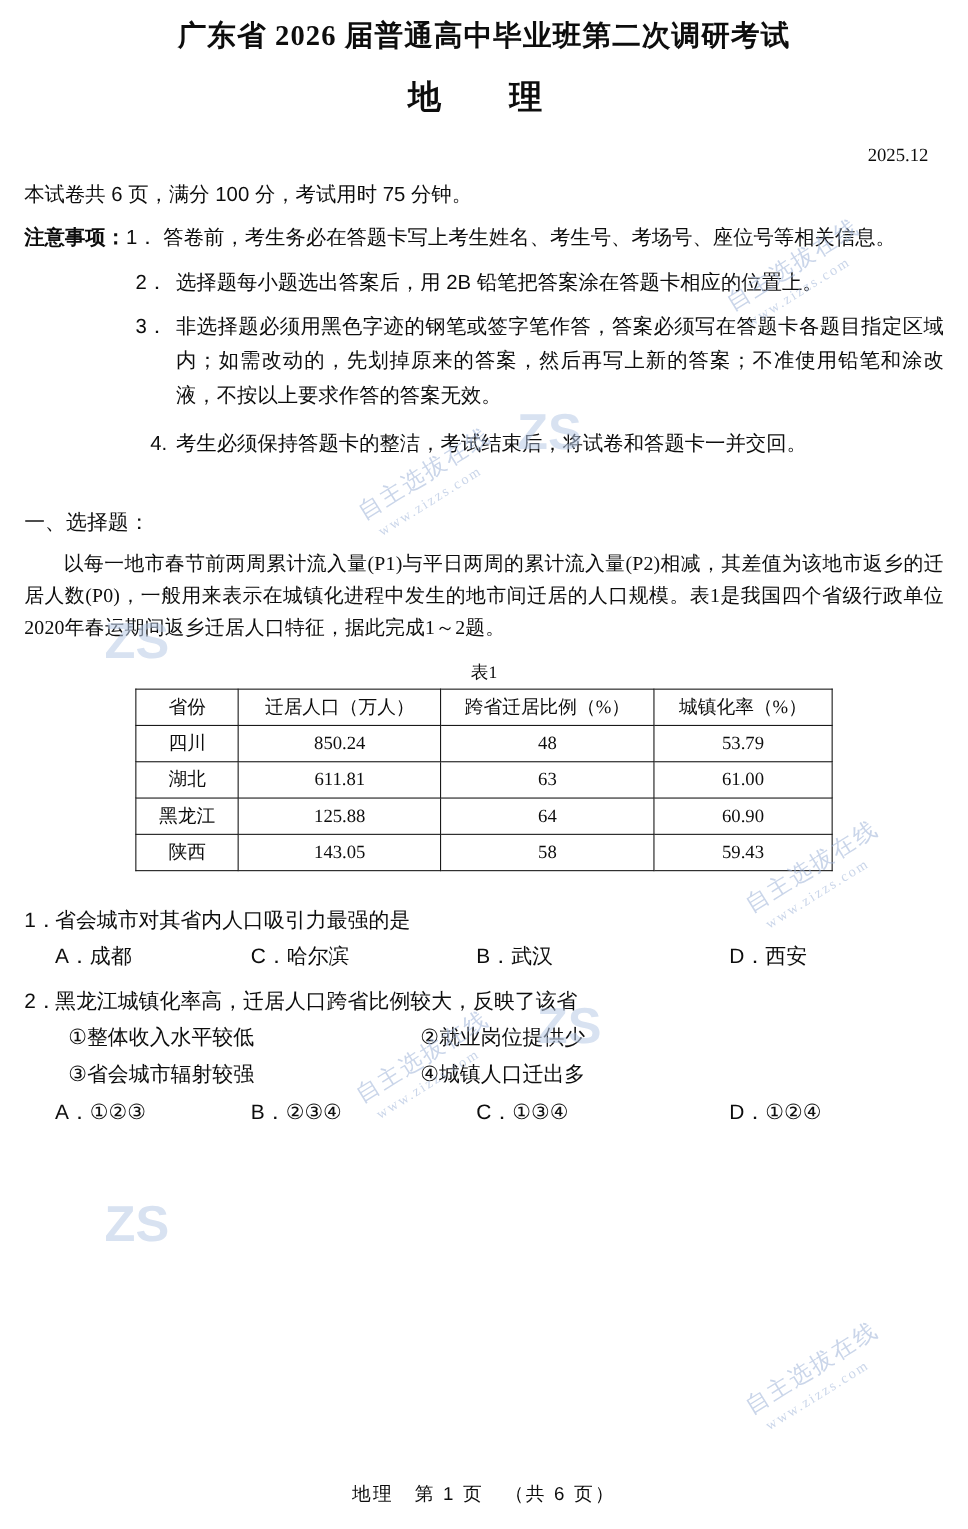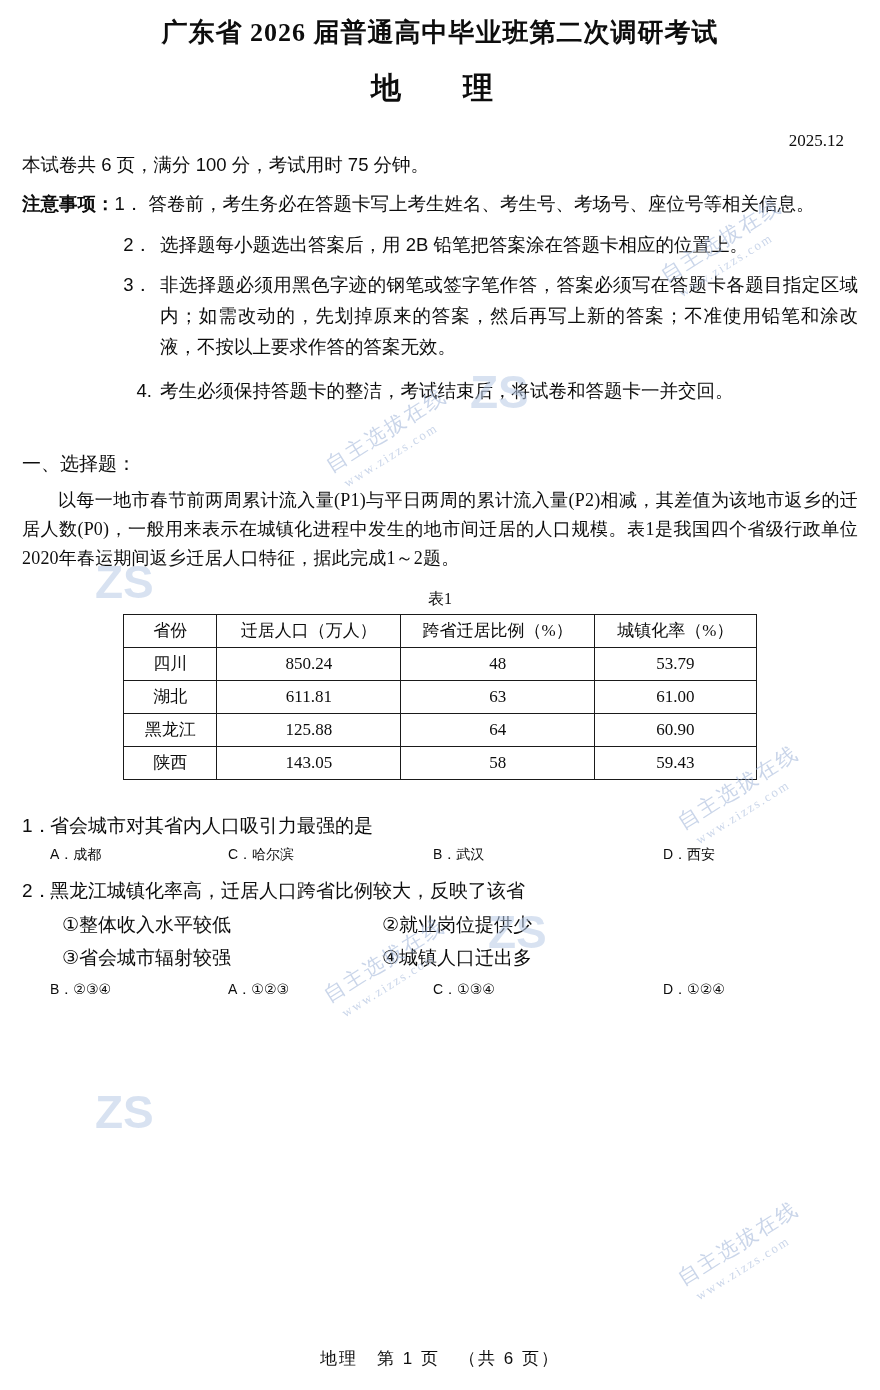--- a/index.html
+++ b/index.html
@@ -179,21 +179,21 @@
   }
   .q-num {
     width: 28px;
     flex: 0 0 28px;
     text-align: left;
     white-space: nowrap;
   }
   .q-text { flex: 1; }
   .opt-row {
     display: flex;
-    font-size: 14px;
+    font-size: 19px;
     line-height: 1.5;
     margin-top: 4px;
     padding-left: 28px;
     font-family: "Liberation Sans", "DejaVu Sans", sans-serif;
   }
   .opt-row .opt { white-space: nowrap; }
   .opt-4 .opt:nth-child(1) { width: 178px; }
   .opt-4 .opt:nth-child(2) { width: 205px; }
   .opt-4 .opt:nth-child(3) { width: 230px; }
   .opt-4 .opt:nth-child(4) { width: auto; }
@@ -254,21 +254,21 @@
     <div class="wm" style="left:672px; top:1268px; transform: rotate(-32deg);">
       <span class="wm-cn">自主选拔在线</span>
       <span class="wm-url">www.zizzs.com</span>
     </div>
   </div>
 
   <div class="doc-title">广东省 2026 届普通高中毕业班第二次调研考试</div>
   <div class="doc-subject">地　理</div>
   <div class="doc-date">2025.12</div>
 
-  <div class="line hei" style="margin-top:0;">本试卷共 6 页，满分 100 分，考试用时 75 分钟。</div>
+  <div class="line hei" style="margin-top:12px;">本试卷共 6 页，满分 100 分，考试用时 75 分钟。</div>
 
   <div>
     <div class="notice-row">
       <span class="notice-label">注意事项：</span>
       <span class="notice-num" style="width:28px;flex:0 0 28px;text-align:left;padding-right:6px;">1．</span>
       <span class="notice-body">答卷前，考生务必在答题卡写上考生姓名、考生号、考场号、座位号等相关信息。</span>
     </div>
     <div class="notice-row" style="padding-left:96px;">
       <span class="notice-num">2．</span>
       <span class="notice-body">选择题每小题选出答案后，用 2B 铅笔把答案涂在答题卡相应的位置上。</span>
@@ -353,22 +353,22 @@
     </div>
     <div class="sub-row">
       <span class="sub" style="width:320px;">①整体收入水平较低</span>
       <span class="sub">②就业岗位提供少</span>
     </div>
     <div class="sub-row">
       <span class="sub" style="width:320px;">③省会城市辐射较强</span>
       <span class="sub">④城镇人口迁出多</span>
     </div>
     <div class="opt-row opt-4" style="margin-top:6px;">
+      <span class="opt">A．①②③</span>
       <span class="opt">B．②③④</span>
-      <span class="opt">A．①②③</span>
       <span class="opt">C．①③④</span>
       <span class="opt">D．①②④</span>
     </div>
   </div>
 
   <div class="spacer-md"></div>
 
 
   <div class="footer">地理　第 1 页　（共 6 页）</div>
 

